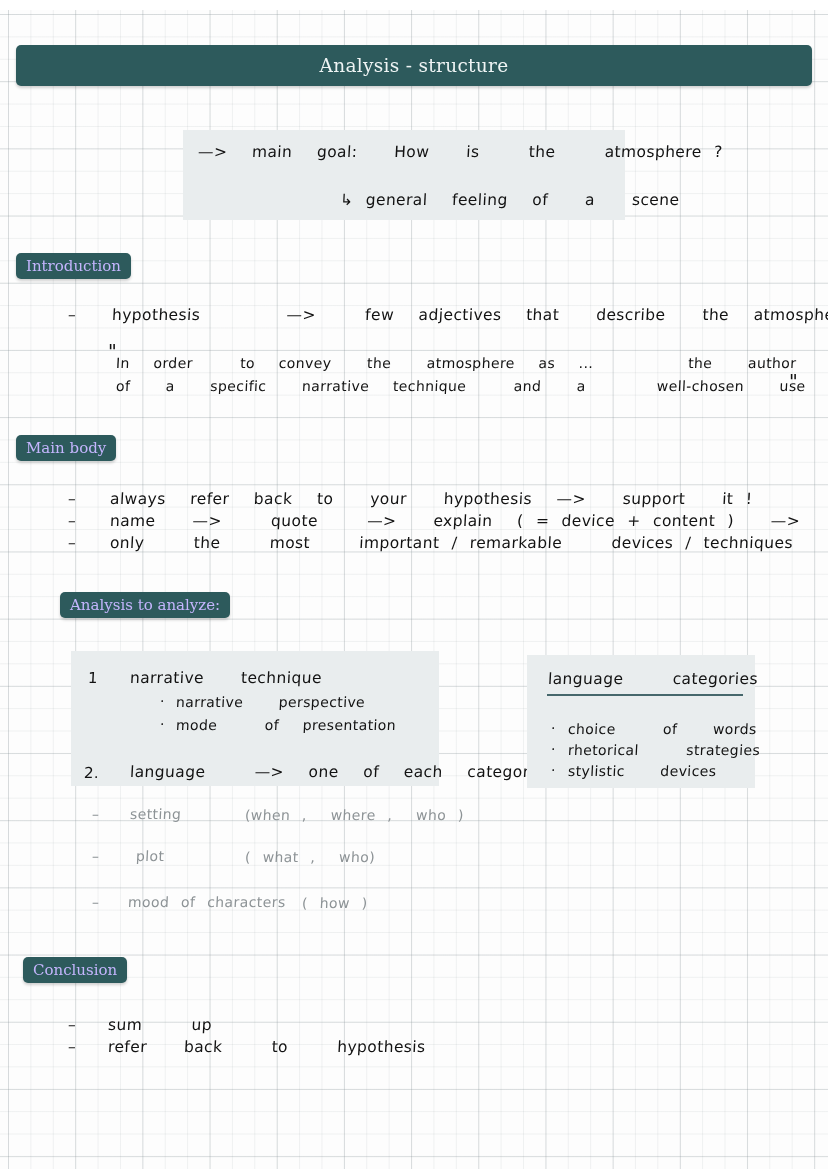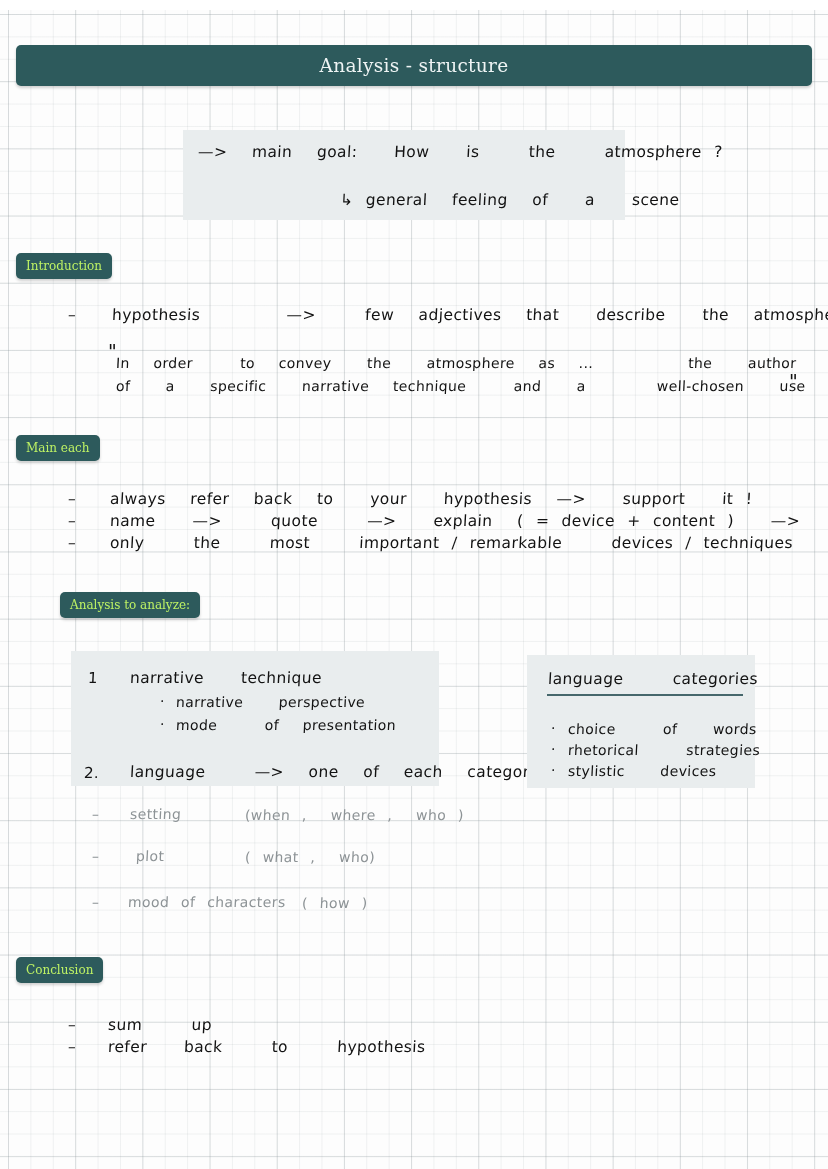--- a/index.html
+++ b/index.html
@@ -58,23 +58,23 @@
     background: #2d5a5c;
     border-radius: 5px;
     box-shadow: 0 2px 3px rgba(0,0,0,0.18);
     display: flex;
     align-items: center;
     justify-content: center;
     padding: 0 10px;
     height: 26px;
   }
   .badge .badge-text {
-    color: #bef264;
+    color: #c4b5fd;
     font-family: "DejaVu Serif", serif;
-    font-size: 12px;
+    font-size: 15px;
     white-space: nowrap;
   }
 
   
   .panel {
     position: absolute;
     background: #e9edee;
   }
 
   
@@ -126,21 +126,21 @@
 
   <div class="hw" style="left:68px; top:296px;">–</div>
   <div class="hw ws-wide" style="left:112px; top:296px; width:620px;">hypothesis       —&gt;    few  adjectives  that   describe   the  atmosphere</div>
 
   <span class="quote-mark" style="left:108px; top:330px;">"</span>
   <div class="hw sm ws-wide" style="left:116px; top:345px; width:690px;">In  order    to  convey   the   atmosphere  as  ...        the   author   makes  use</div>
   <div class="hw sm ws-wide" style="left:116px; top:368px; width:690px;">of   a   specific   narrative  technique    and   a      well-chosen   use  of  language.</div>
   <span class="quote-mark" style="left:789px; top:360px;">"</span>
 
   <div class="badge" style="left:16px; top:425px;">
-    <span class="badge-text">Main each</span>
+    <span class="badge-text">Main body</span>
   </div>
 
   <div class="hw" style="left:68px; top:480px;">–</div>
   <div class="hw ws-wide" style="left:110px; top:480px; width:620px;">always  refer  back  to   your   hypothesis  —&gt;   support   it !</div>
 
   <div class="hw" style="left:68px; top:502px;">–</div>
   <div class="hw ws-wide" style="left:110px; top:502px; width:660px;">name   —&gt;    quote    —&gt;   explain  ( = device + content )   —&gt;   function / effect</div>
 
   <div class="hw" style="left:68px; top:524px;">–</div>
   <div class="hw ws-wide" style="left:110px; top:524px; width:640px;">only    the    most    important / remarkable    devices / techniques</div>
@@ -182,21 +182,21 @@
   <div class="hw gray sm ws-wide" style="left:245px; top:797px;">(when ,  where ,  who )</div>
 
   <div class="hw gray sm" style="left:92px; top:838px;">–</div>
   <div class="hw gray sm ws-wide" style="left:136px; top:838px;">plot</div>
   <div class="hw gray sm ws-wide" style="left:245px; top:839px;">( what ,  who)</div>
 
   <div class="hw gray sm" style="left:92px; top:884px;">–</div>
   <div class="hw gray sm ws-wide" style="left:128px; top:884px;">mood of characters</div>
   <div class="hw gray sm ws-wide" style="left:302px; top:885px;">( how )</div>
 
-  <div class="badge" style="left:16px; top:947px;">
+  <div class="badge" style="left:23px; top:947px;">
     <span class="badge-text">Conclusion</span>
   </div>
 
   <div class="hw" style="left:68px; top:1006px;">–</div>
   <div class="hw ws-wide" style="left:108px; top:1006px; width:300px;">sum    up</div>
 
   <div class="hw" style="left:68px; top:1028px;">–</div>
   <div class="hw ws-wide" style="left:108px; top:1028px; width:300px;">refer   back    to    hypothesis</div>
 
 </div>

